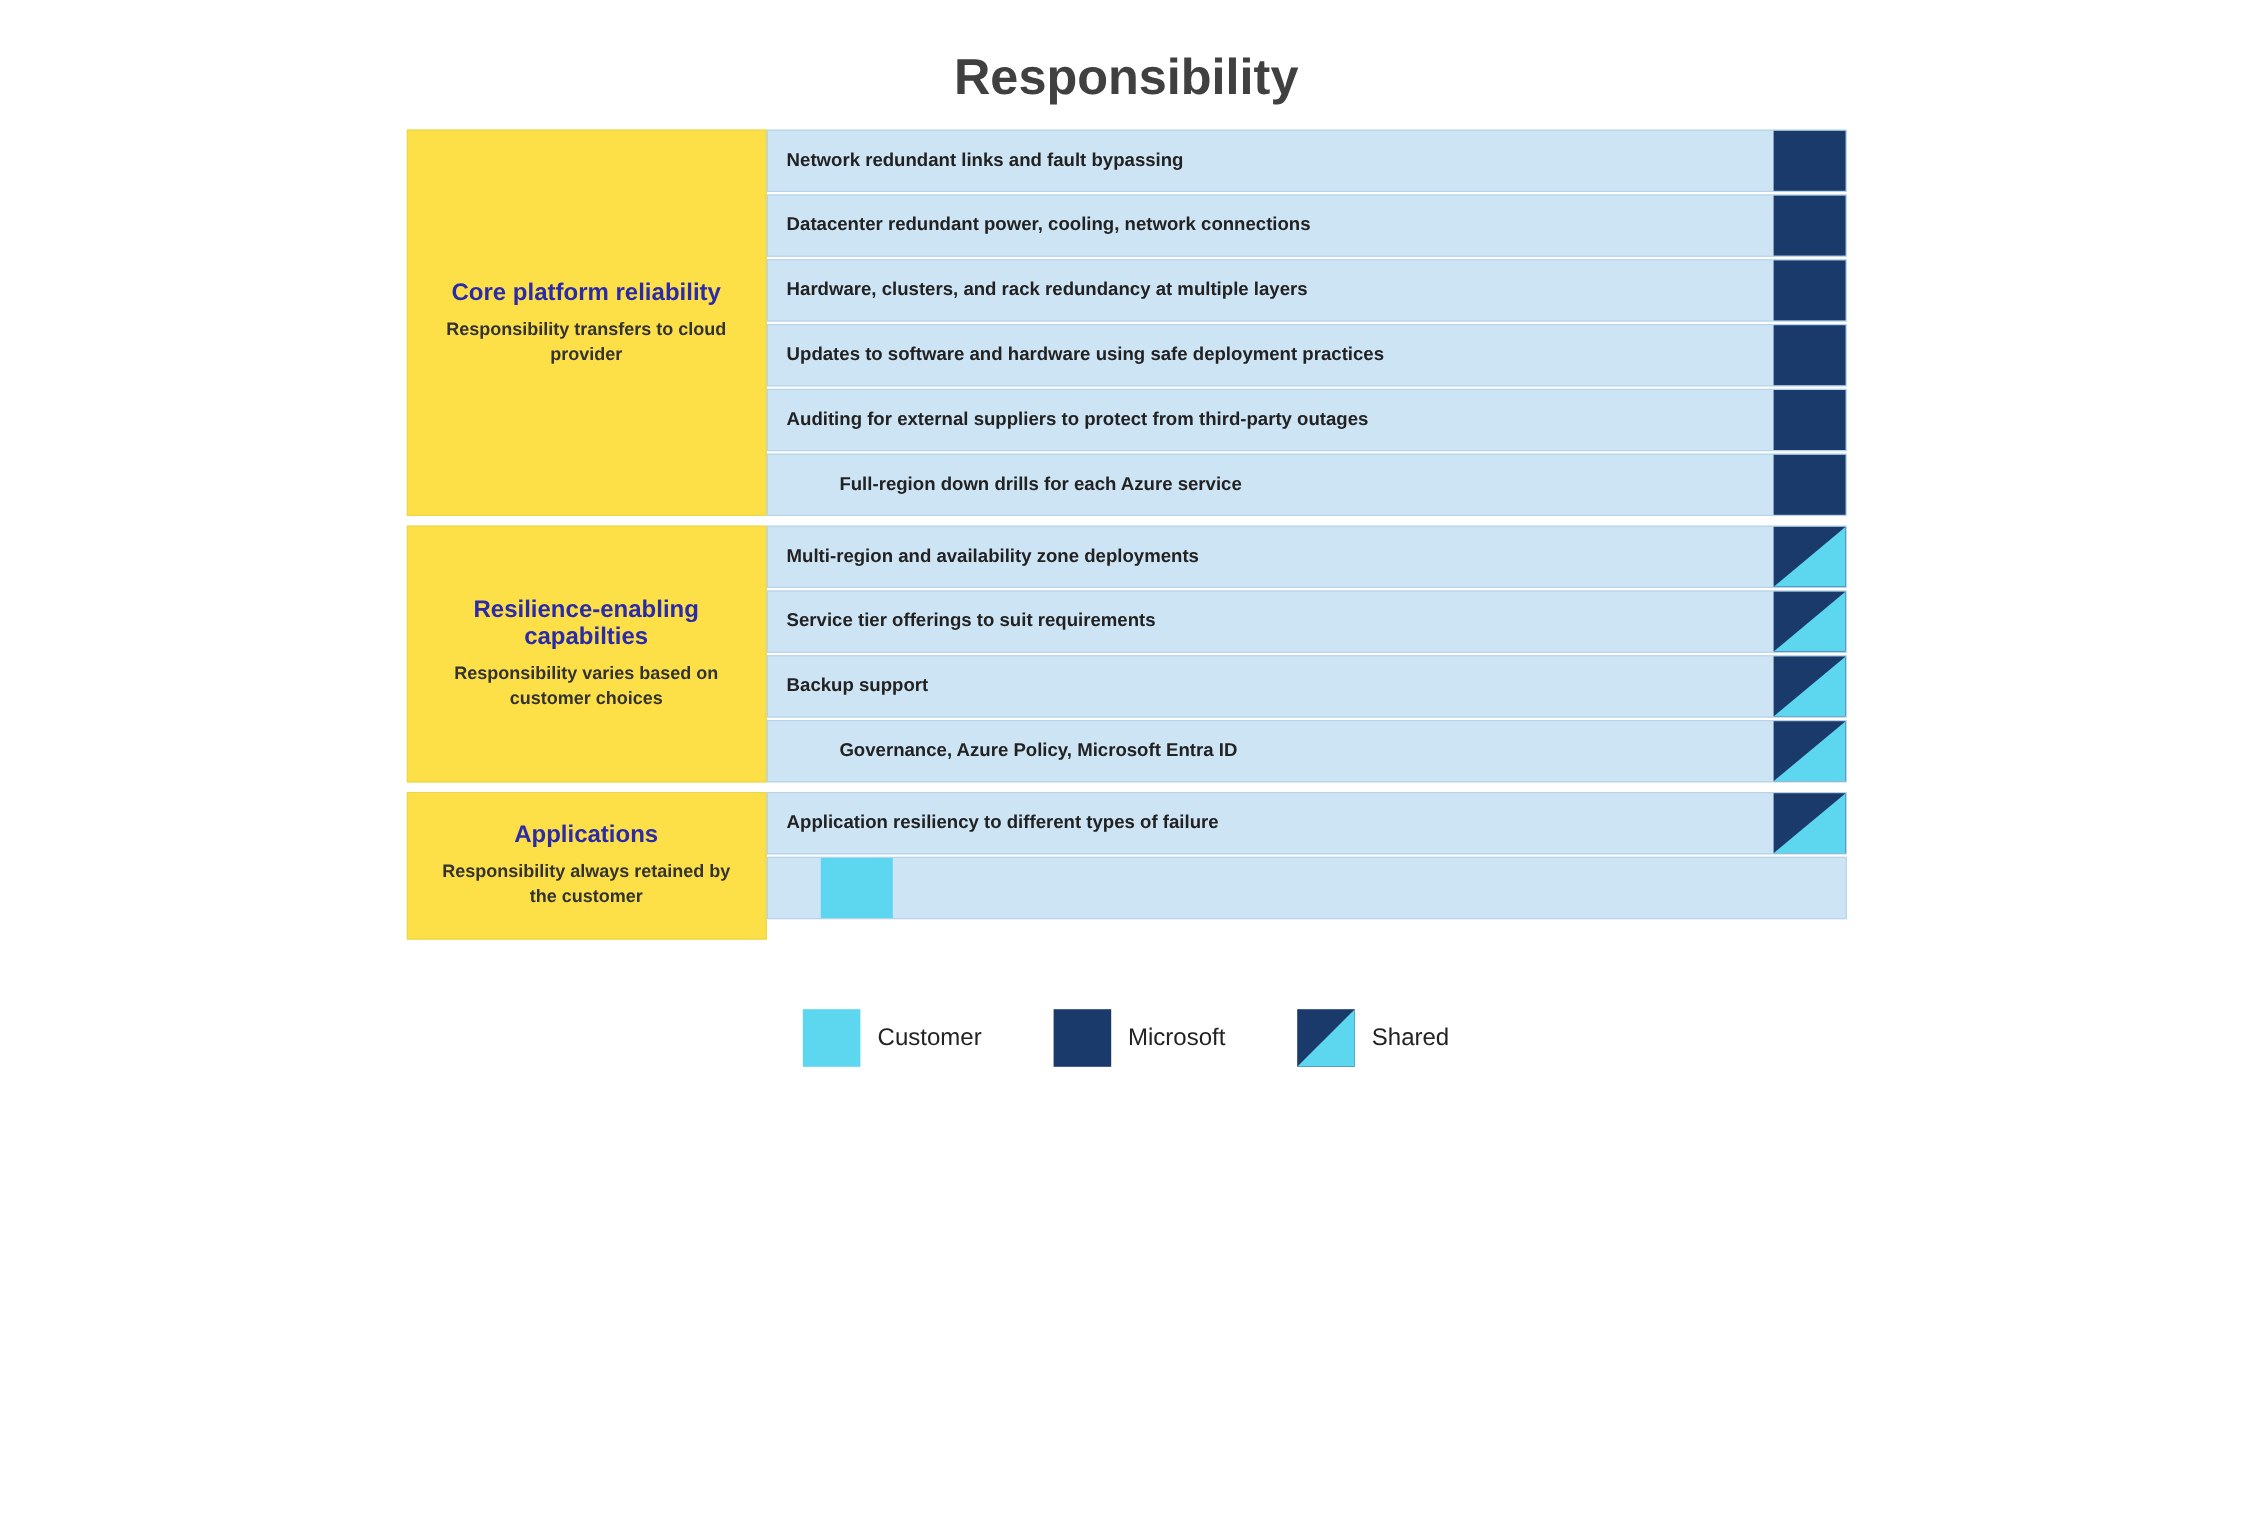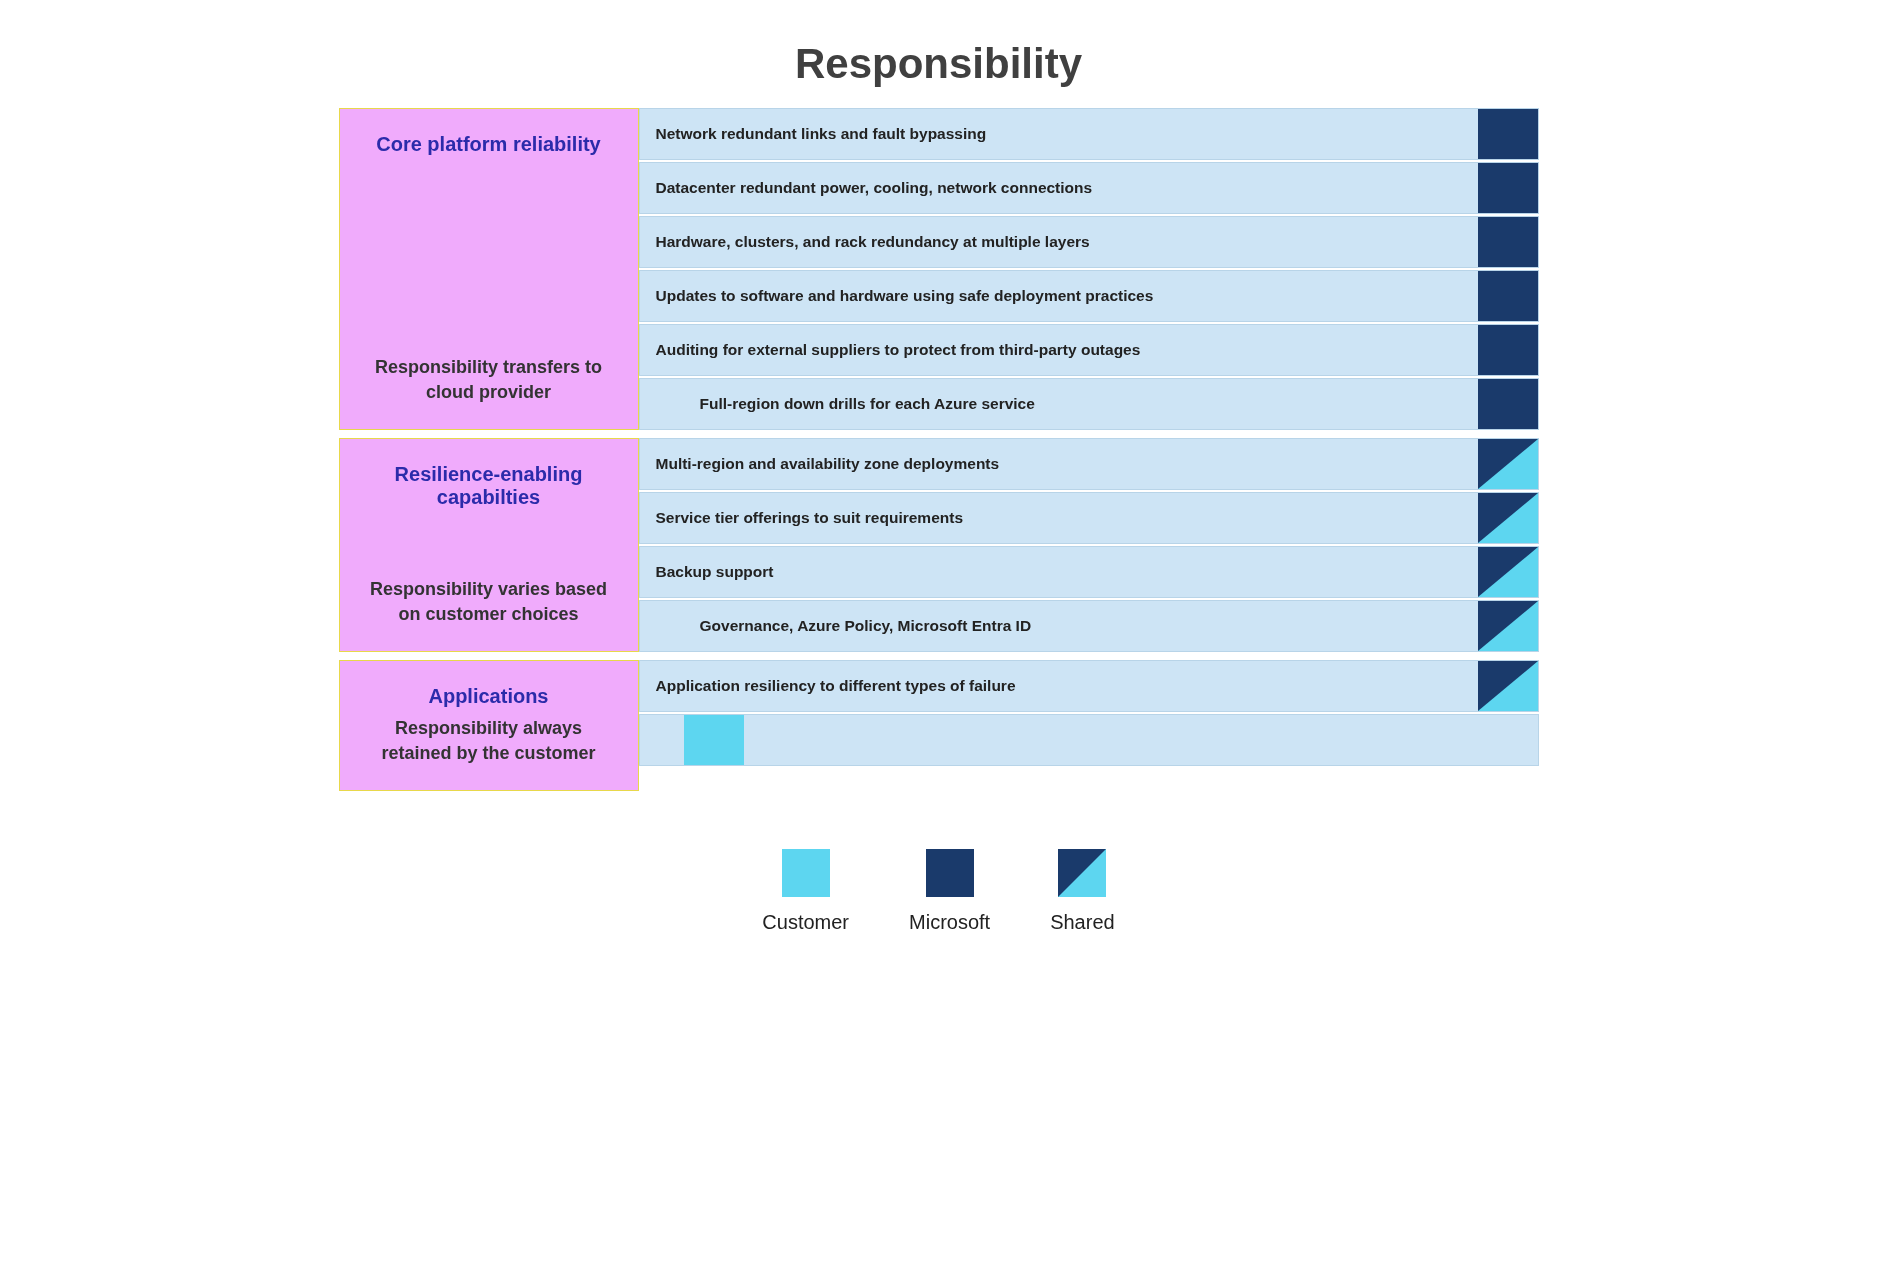--- a/index.html
+++ b/index.html
@@ -26,39 +26,39 @@
       display: flex;
       flex-direction: column;
       gap: 0;
     }
     .section-row {
       display: flex;
       align-items: stretch;
       margin-bottom: 8px;
     }
     .label-box {
-      background: #f0abfc;
+      background: #fde047;
       border: 1.5px solid #e8d84a;
       min-width: 300px;
       width: 300px;
       display: flex;
       flex-direction: column;
       align-items: center;
-      justify-content: space-between;
+      justify-content: center;
       padding: 24px 20px;
       text-align: center;
     }
     .label-box .section-title {
       font-size: 20px;
       font-weight: 700;
       color: #2b2baa;
       margin-bottom: 8px;
     }
     .label-box .section-subtitle {
-      font-size: 18px;
+      font-size: 15px;
       font-weight: 600;
       color: #333;
       line-height: 1.4;
     }
     .items-col {
       flex: 1;
       display: flex;
       flex-direction: column;
     }
     .item-row {
@@ -118,21 +118,20 @@
       align-items: center;
       margin-top: 50px;
       justify-content: center;
     }
     .legend-item {
       display: flex;
       align-items: center;
       gap: 14px;
       font-size: 20px;
       color: #222;
-      flex-direction: column;
     }
     .legend-swatch {
       width: 48px;
       height: 48px;
       flex-shrink: 0;
     }
     .legend-swatch.customer-swatch {
       background: #5dd6f0;
     }
     .legend-swatch.microsoft-swatch {

